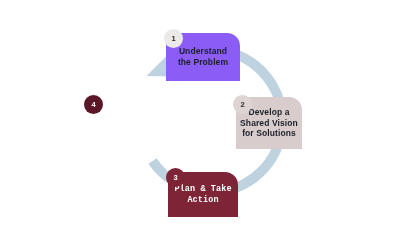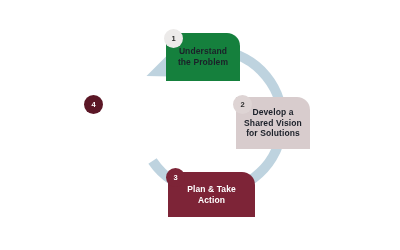--- a/index.html
+++ b/index.html
@@ -42,34 +42,35 @@
     letter-spacing: 0.1px;
   }
   .step-box .label {
     padding: 0 4px;
     white-space: pre-line;
   }
 
   .box-1 {
     left: 166px; top: 33px;
     width: 74px; height: 48px;
-    background: #15803d;
+    background: #8b5cf6;
     color: #1b2029;
   }
   .box-2 {
     left: 236px; top: 97px;
-    width: 74px; height: 52px;
+    width: 66px; height: 52px;
     background: #d8cccd;
     color: #1b2029;
   }
   .box-3 {
     left: 168px; top: 172px;
-    width: 87px; height: 45px;
+    width: 70px; height: 45px;
     background: #7d2437;
     color: #ffffff;
+    font-family: Liberation Mono, monospace;
   }
   .box-4 {
     left: 86px; top: 99px;
     width: 74px; height: 50px;
     background: #5b1726;
     color: #ffffff;
   }
 
   
   .badge {

